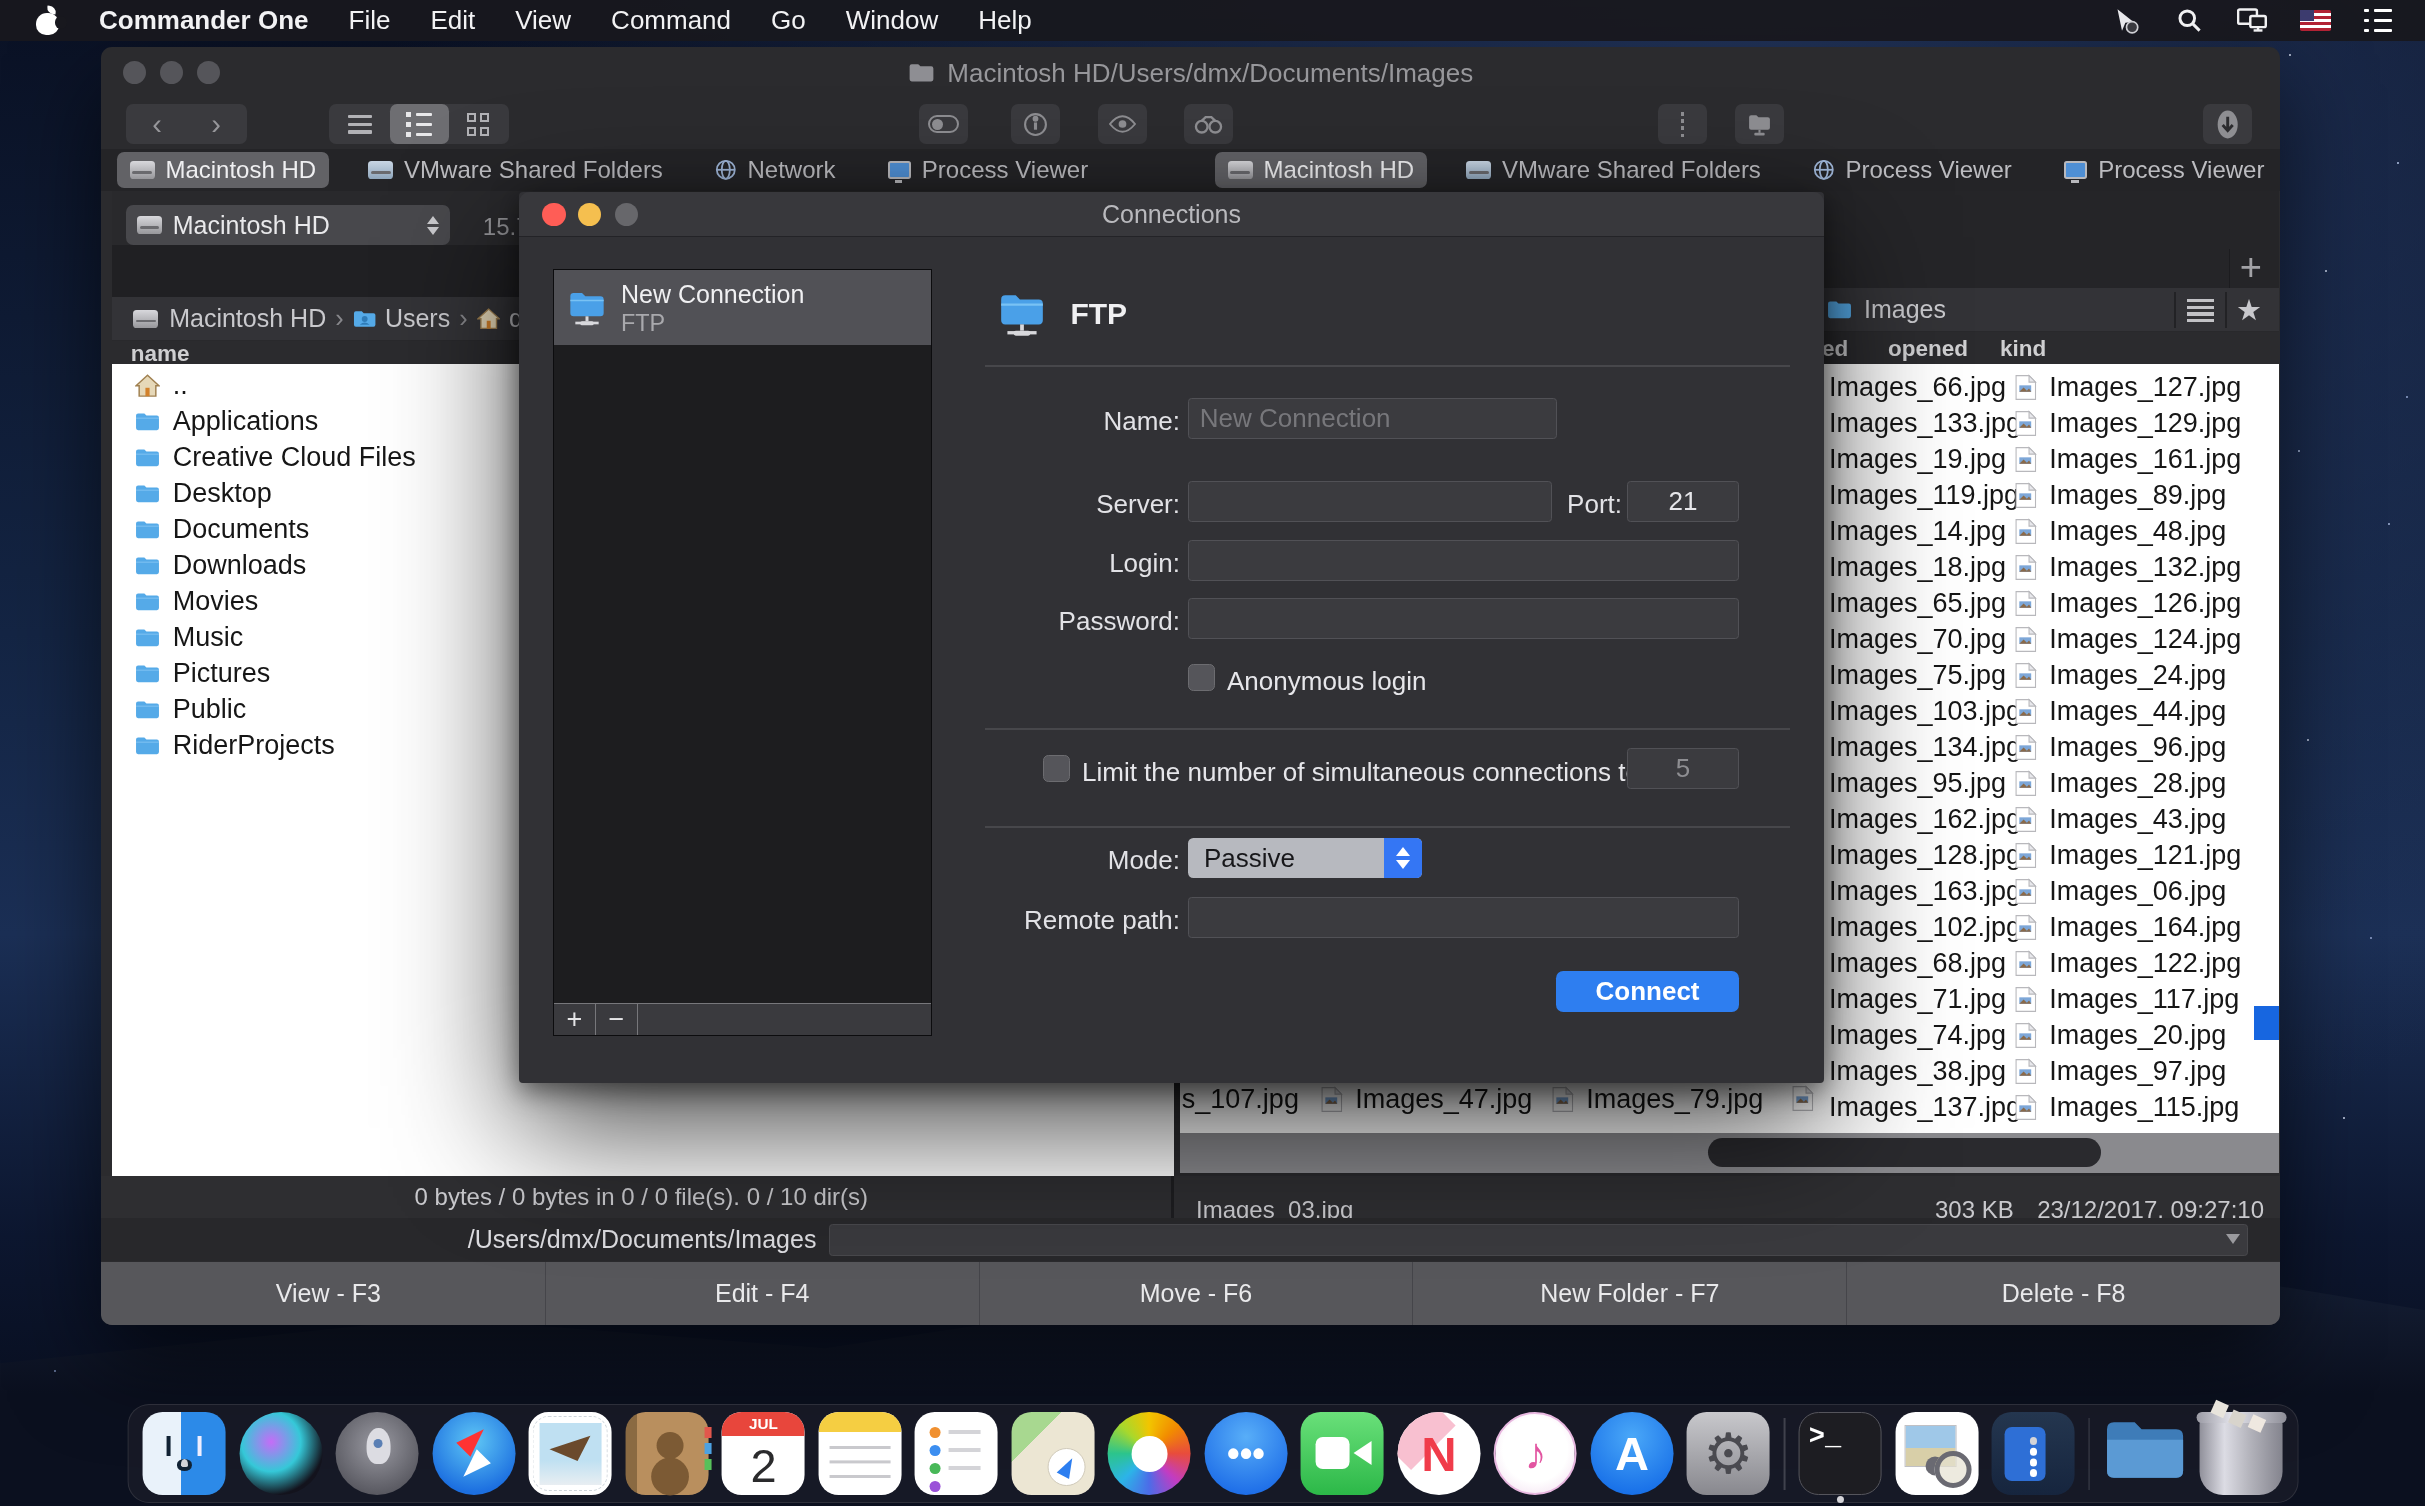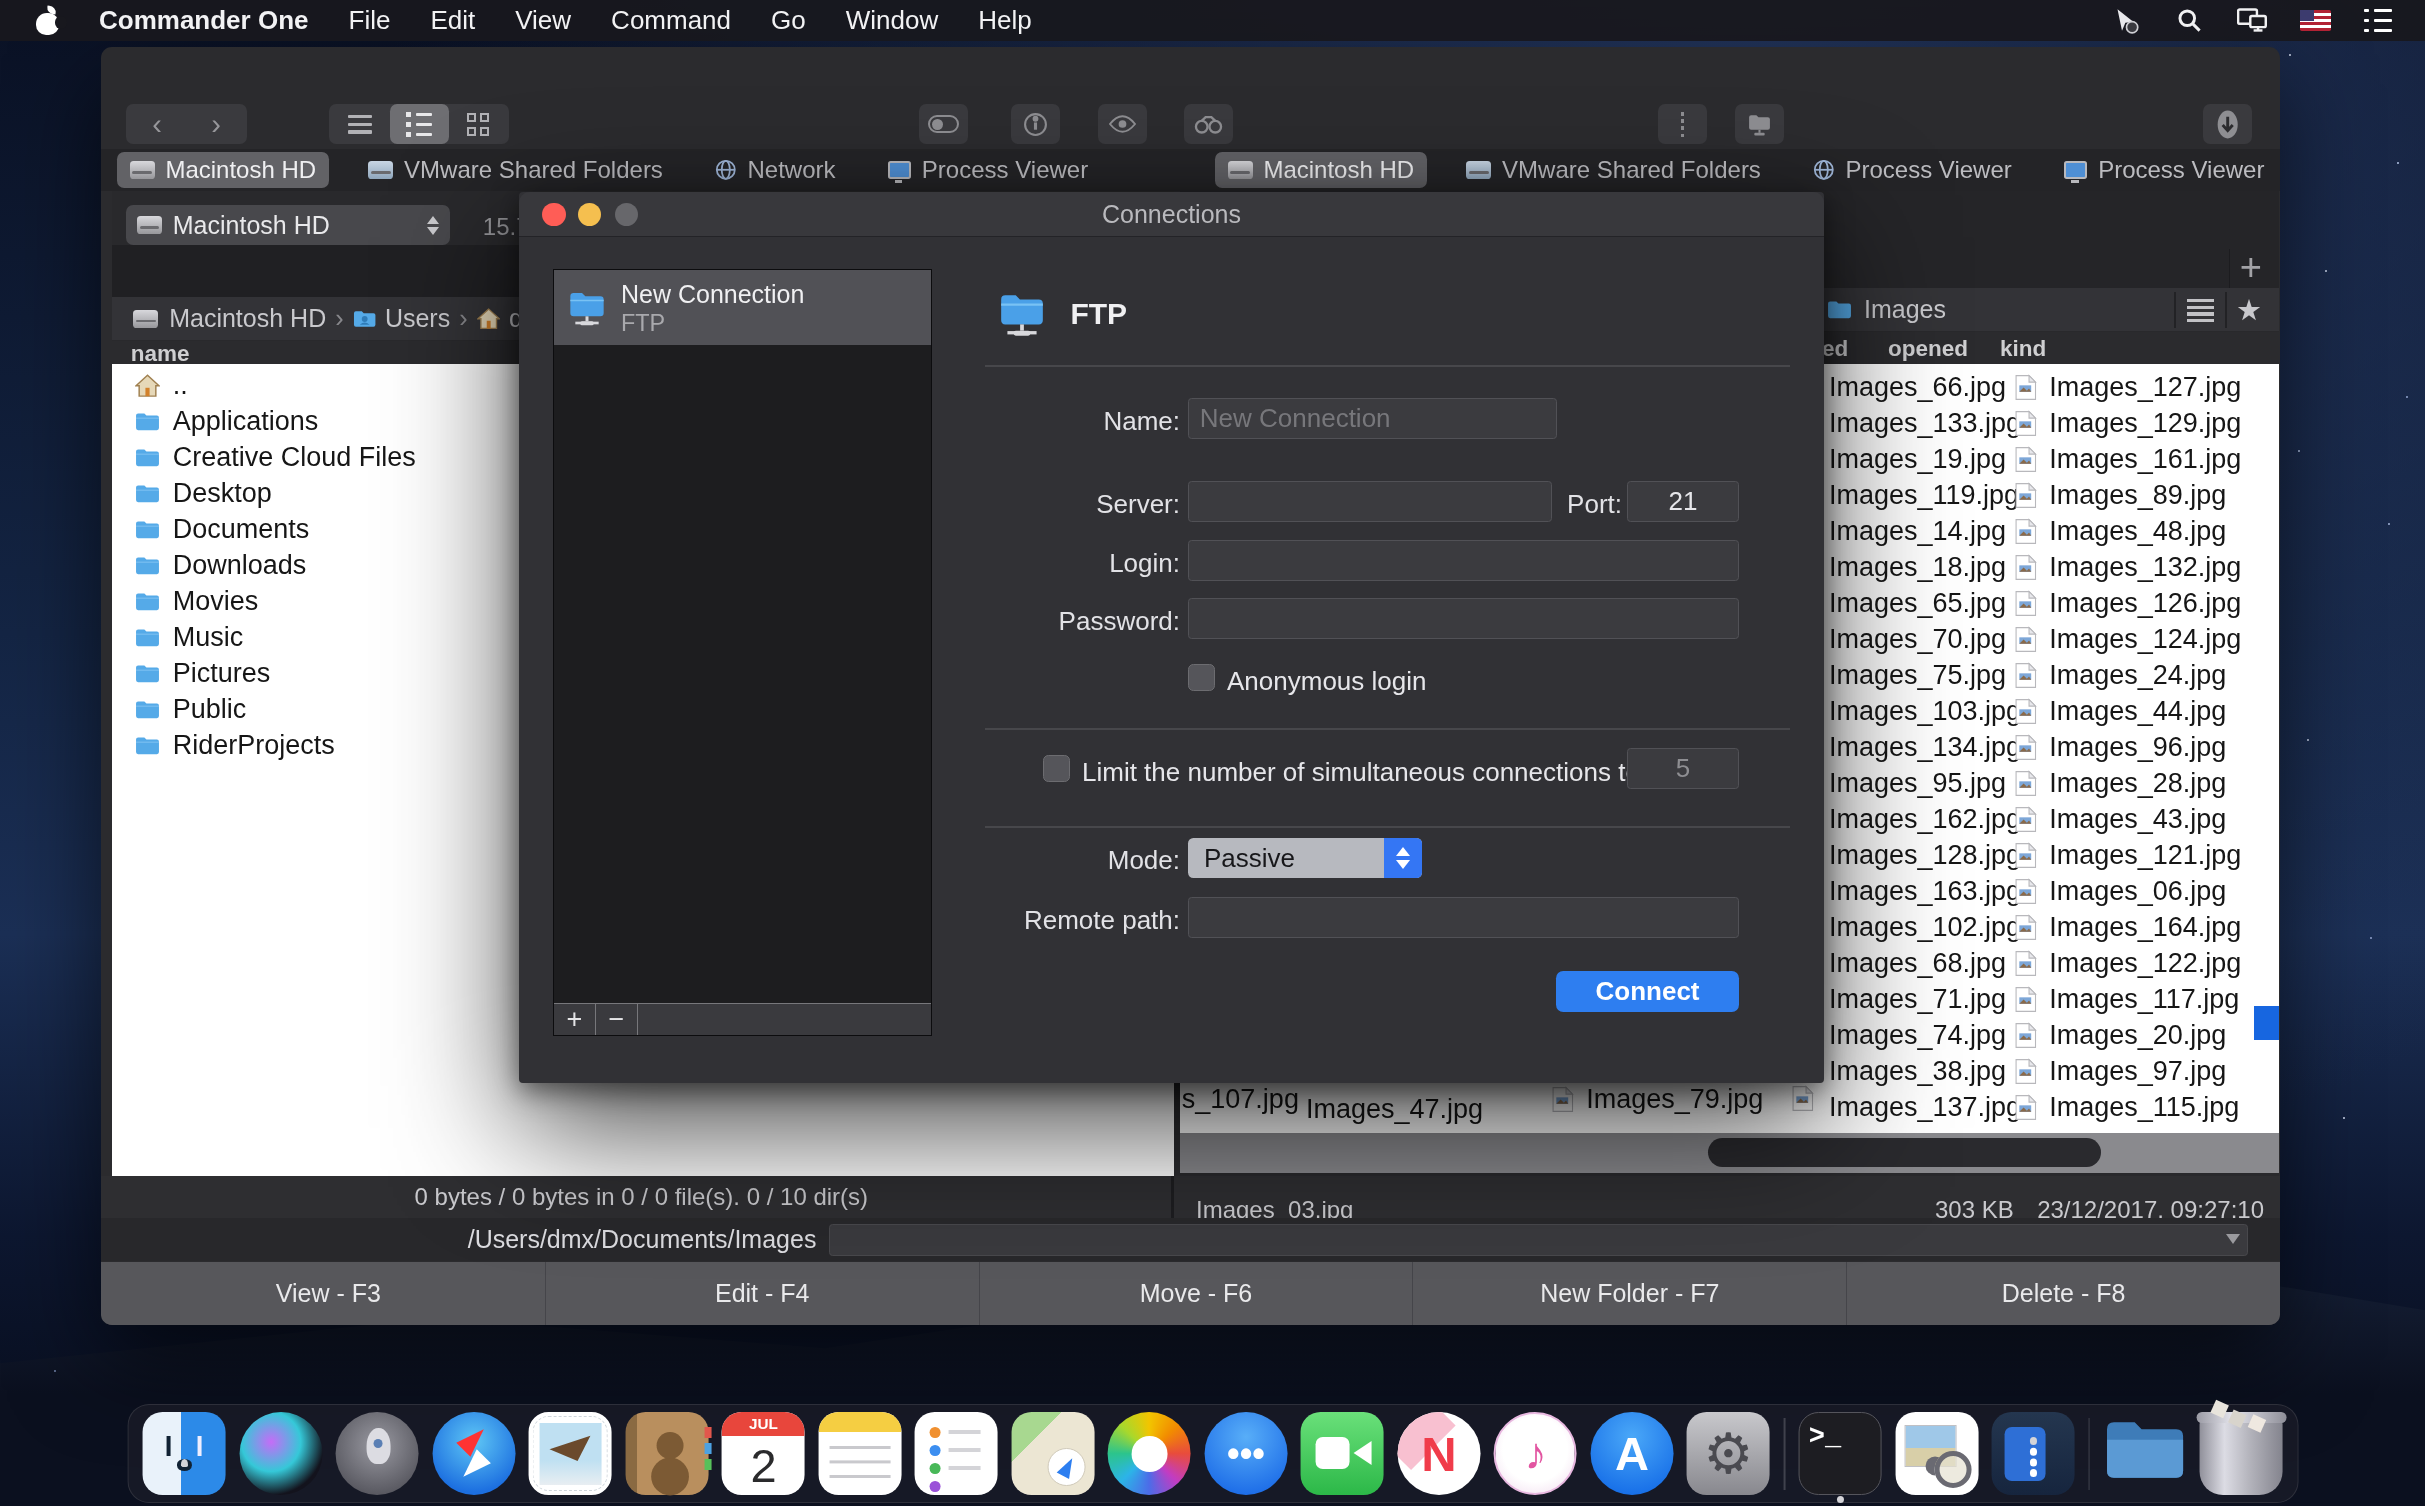--- a/index.html
+++ b/index.html
@@ -264,20 +264,31 @@
           <i>
               <b style="width:5.4px"></b>
               <b style="width:18px"></b>
             </i>
         </div>
       </div>
     </div>
   </div>
 
   <div class="window">
+    <div class="titlebar">
+      <span class="tl r"></span>
+      <span class="tl y"></span>
+      <span class="tl g"></span>
+      <span class="title-folder">
+        <svg width="27" height="21.6" viewBox="0 0 24 20">
+            <path d="M1 4q0-2 2-2h6l2 2h10q2 0 2 2v10q0 2-2 2H3q-2 0-2-2z" fill="#8e8e93"></path>
+          </svg>
+      </span>
+      <span>Macintosh HD/Users/dmx/Documents/Images</span>
+    </div>
 
     <div class="toolbar">
       <div class="tbtn tb-group" style="left:25px; width:121px;">
         <div class="tb-cell">‹</div>
         <div class="tb-cell">›</div>
       </div>
       <div class="tbtn tb-group" style="left:228px; width:180px;">
         <div class="tb-cell">
             <div class="glyph-lines">
               <b></b>
@@ -791,21 +802,21 @@
                 <rect x="4" y="10" width="11" height="6" fill="#7da7d8"></rect>
                 <path d="M4 16l4-4 3 3 2-2 2 3z" fill="#8a6a4a"></path>
               </svg>
             <span>Images_115.jpg</span>
           </div>
           </div>
 
         <div class="rrow" style="position:absolute; left:1.8px; top:717px;">
             <span>s_107.jpg</span>
           </div>
-        <div class="rrow" style="position:absolute; left:126px; top:717px;flex-direction:column;">
+        <div class="rrow" style="position:absolute; left:141px; top:717px;">
           <svg width="21.6" height="27" viewBox="0 0 20 24">
               <path d="M1 1h12l6 6v16H1z" fill="#fff" stroke="#b8b8bc"></path>
               <path d="M13 1l6 6h-6z" fill="#e8e8ec" stroke="#b8b8bc"></path>
               <rect x="4" y="10" width="11" height="6" fill="#7da7d8"></rect>
               <path d="M4 16l4-4 3 3 2-2 2 3z" fill="#8a6a4a"></path>
             </svg>
           <span>Images_47.jpg</span>
         </div>
         <div class="rrow" style="position:absolute; left:372px; top:717px;">
           <svg width="21.6" height="27" viewBox="0 0 20 24">

